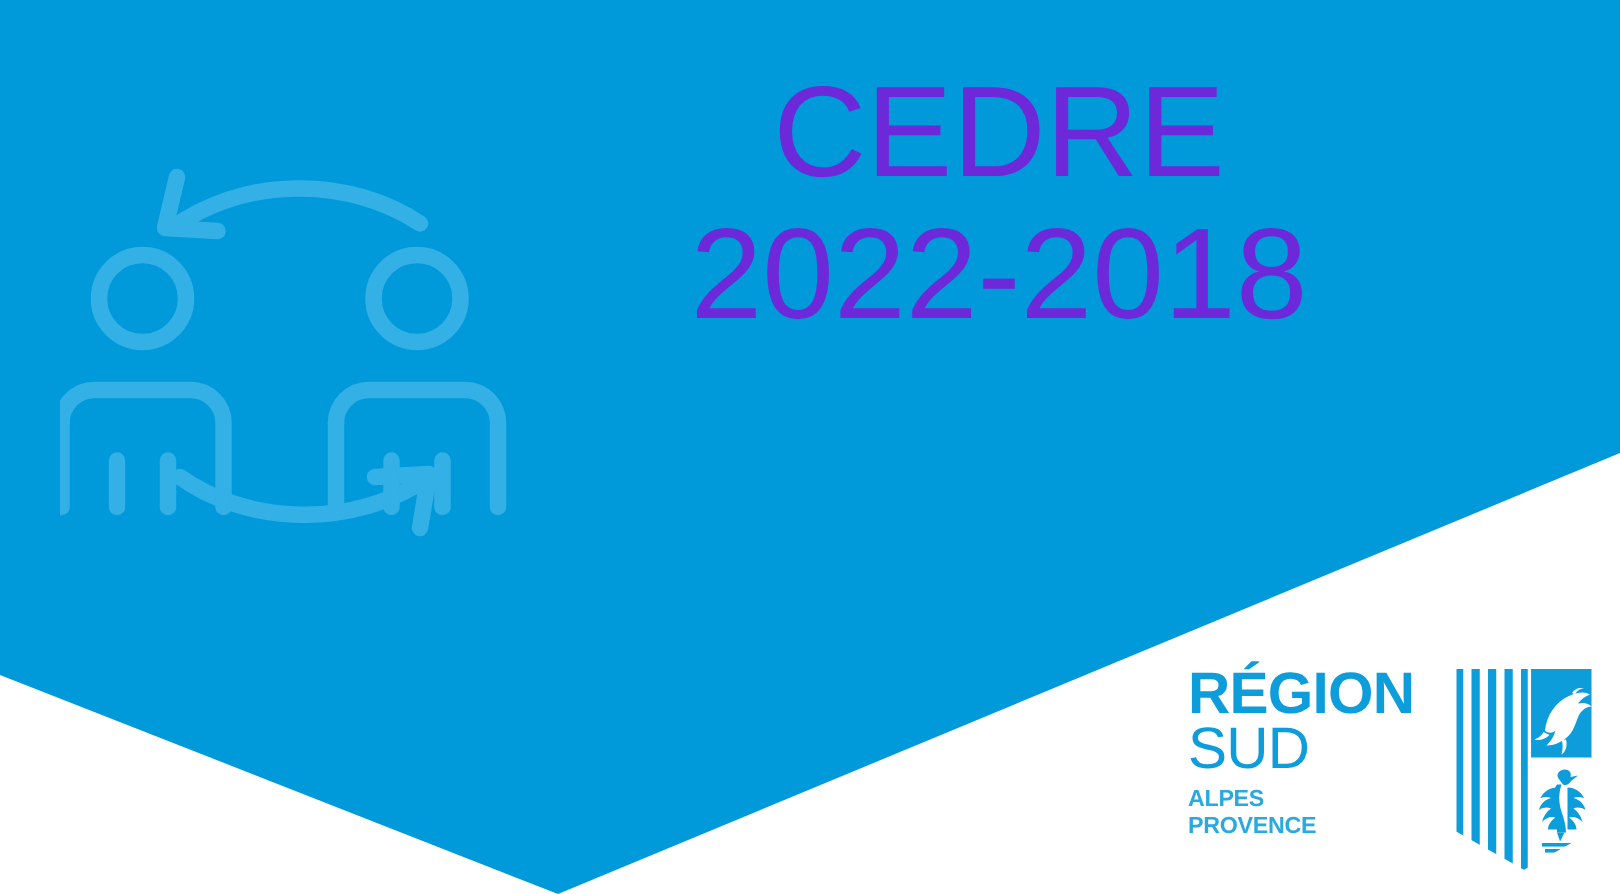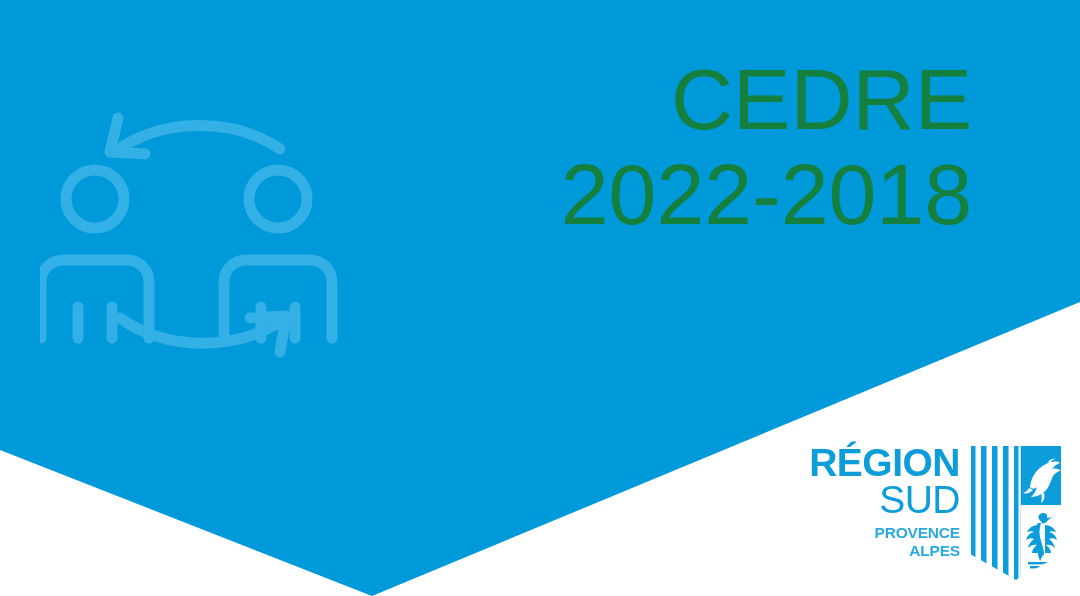--- a/index.html
+++ b/index.html
@@ -30,24 +30,24 @@
     left: 40px;
     top: 92px;
     width: 320px;
     height: 286px;
   }
 
   
   .title-block {
     position: absolute;
     left: 360px;
-    top: 52px;
+    top: 41px;
     width: 612px;
-    text-align: right;
-    color: #15803d;
+    text-align: center;
+    color: #6d28d9;
   }
   .title-line {
     font-size: 86px;
     line-height: 1.11;
     font-weight: 400;
     letter-spacing: 0px;
     white-space: nowrap;
   }
   .subtitle-line {
     margin-top: 16px;
@@ -63,21 +63,21 @@
     left: 792px;
     top: 443px;
     width: 272px;
     height: 140px;
     display: flex;
     align-items: flex-start;
   }
   .logo-words {
     width: 168px;
     padding-top: 2px;
-    text-align: right;
+    text-align: left;
     color: #0d9ddb;
   }
   .logo-region {
     font-size: 39px;
     font-weight: 700;
     line-height: 0.94;
     letter-spacing: -0.5px;
   }
   .logo-sud {
     font-size: 39px;
@@ -138,22 +138,22 @@
   <div class="title-block">
     <div class="title-line">CEDRE</div>
     <div class="title-line">2022-2018</div>
   </div>
 
   <div class="logo">
     <div class="logo-words">
       <div class="logo-region">RÉGION</div>
       <div class="logo-sud">SUD</div>
       <div class="logo-sub">
+        <div>ALPES</div>
         <div>PROVENCE</div>
-        <div>ALPES</div>
       </div>
     </div>
 
     <svg class="logo-shield" viewBox="0 0 96 140">
       <defs>
         <clipPath id="shieldClip">
           <path d="M 2 2 L 94 2 L 94 112 L 48 138 L 2 112 Z"></path>
         </clipPath>
       </defs>
       <g clip-path="url(#shieldClip)">

